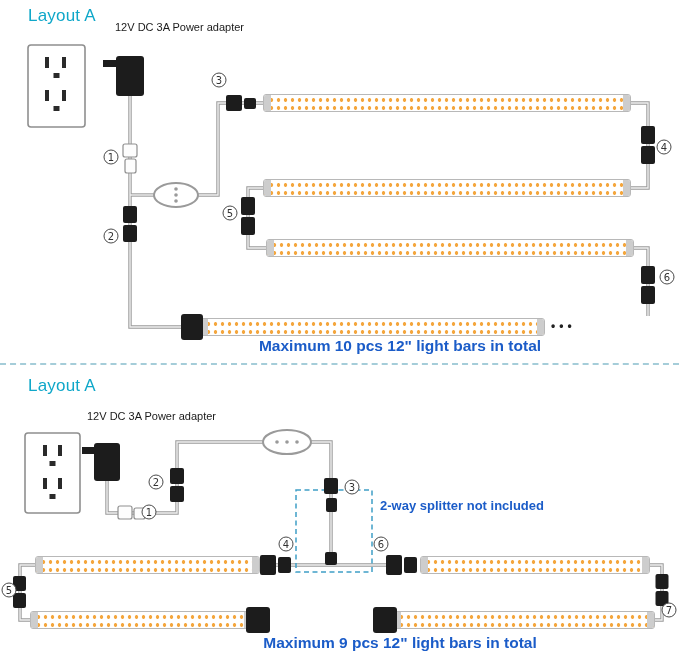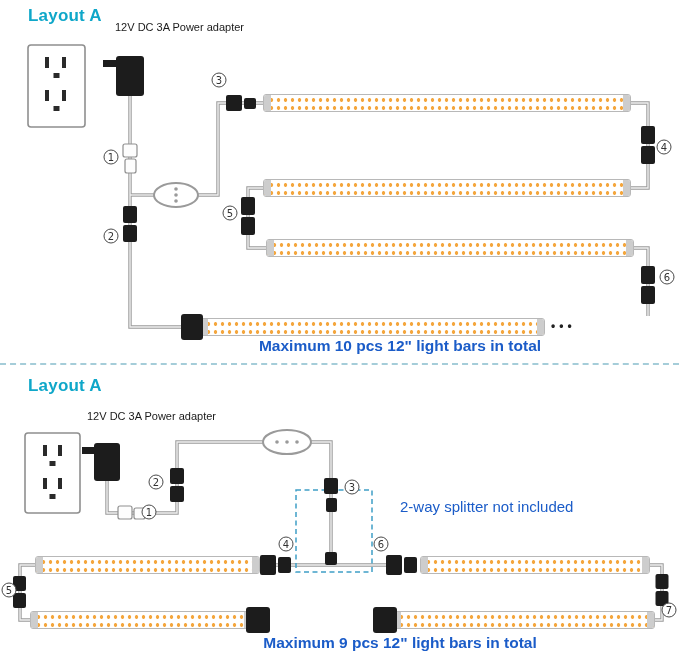--- a/index.html
+++ b/index.html
@@ -2,27 +2,27 @@
 <html style="--teal: #0fa7c9; --blue: #1b5cc8; --box_teal: #3f9fc6; --led: #f4a63d; --wire: #9a9a9a;"><head>
 <meta charset="utf-8">
 <style>
   * { box-sizing: border-box; }
   html,body { margin:0; padding:0; background:#fff; }
   body { font-family:"Liberation Sans", sans-serif; }
 
   .stage { position:relative; width:679px; height:665px; background:#fff; overflow:hidden; }
   .panel { position:absolute; left:0; width:679px; }
 
-  .panel-title { position:absolute; margin:0; font-size:17px; font-weight:bold;
+  .panel-title { position:absolute; margin:0; font-size:17px; font-weight:normal;
                  color:var(--teal,#0fa7c9); letter-spacing:.2px; }
   .adapter-label { position:absolute; font-size:11px; color:#1a1a1a; }
   .caption { position:absolute; font-size:15.5px; font-weight:bold; text-align:center;
              color:var(--blue,#1b5cc8); }
-  .splitter-note { position:absolute; font-size:15px; font-weight:normal;
-                   color:var(--blue,#1b5cc8); z-index:3;margin-left:20px; }
+  .splitter-note { position:absolute; font-size:13px; font-weight:bold;
+                   color:var(--blue,#1b5cc8); z-index:3; }
   .dots { position:absolute; font-size:12px; font-weight:bold; color:#222;
           letter-spacing:4px; z-index:2; }
 
   .divider { position:absolute; left:0; top:363px; width:679px; height:0;
              border-top:2px dashed #a5cdd9; }
 
   
   .bar { position:absolute; height:18px; z-index:1; background-color:#fff;
          border:1px solid #b8b8b8; border-radius:3px;
          background-image: radial-gradient(circle, var(--led,#f4a63d) 1.5px, rgba(255,255,255,0) 2.1px);

